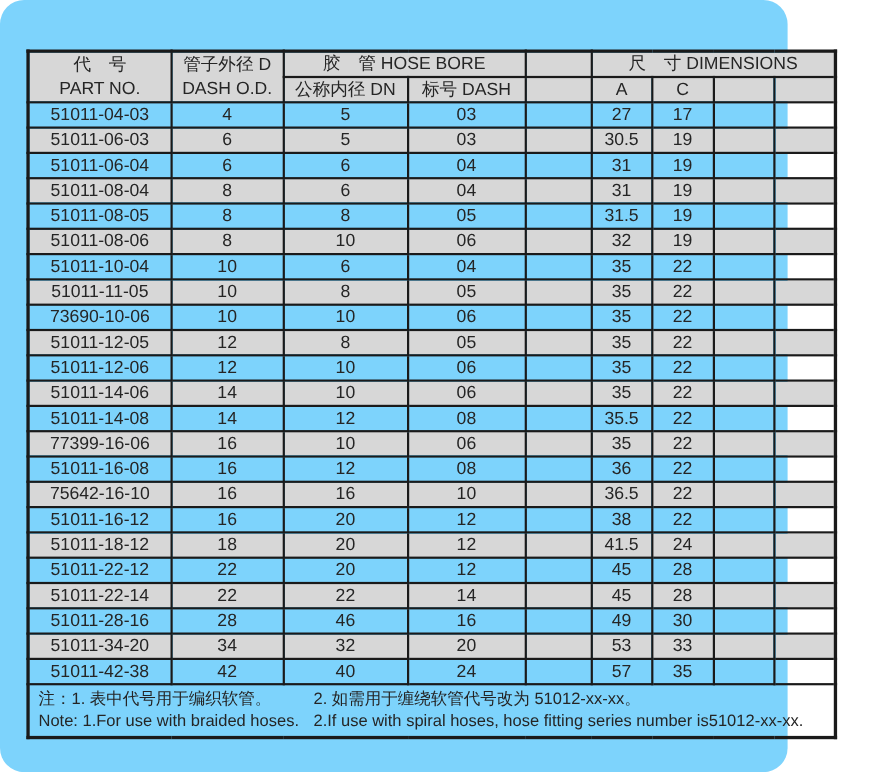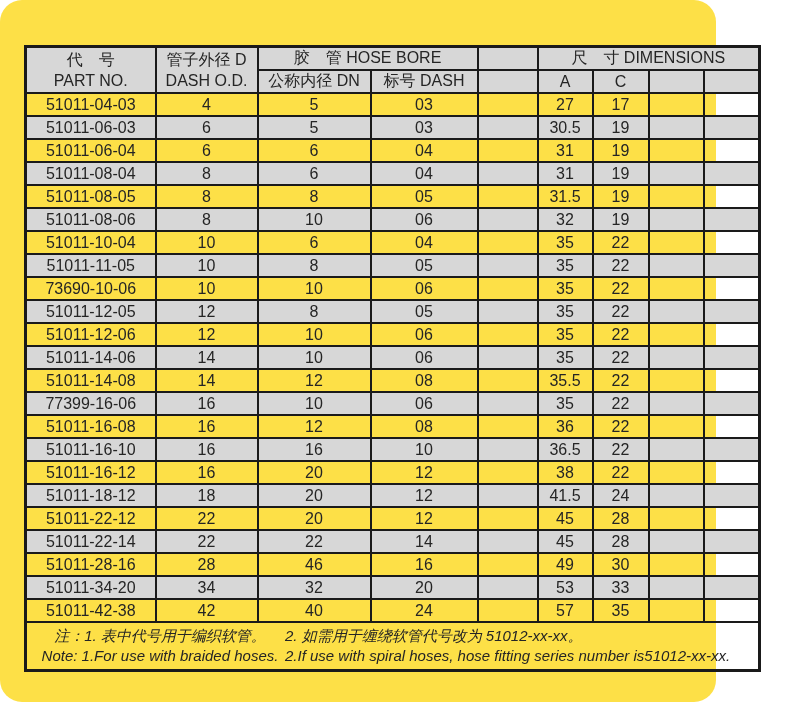--- a/index.html
+++ b/index.html
@@ -4,21 +4,21 @@
 <style>
   html, body {
     margin: 0; padding: 0;
     width: 800px; height: 702px;
     background: #ffffff;
     overflow: hidden;
   }
   .page {
     position: relative;
     width: 716px; height: 702px;
-    background: #fde047;
+    background: #7dd3fc;
     font-family: "Liberation Sans", "DejaVu Sans", sans-serif;
     color: #252525;
     border-radius: 22px;
   }
   table.spec-table {
     position: absolute;
     left: 24px; top: 45px;
     width: 734px;
     border-collapse: collapse;
     table-layout: fixed;
@@ -40,25 +40,24 @@
     background: #d7d7d7;
   }
   .spec-table thead th.two-line {
     height: 46px;
     line-height: 21px;
   }
   .spec-table tbody tr.shaded td {
     background: #d7d7d7;
   }
   .spec-table tfoot td.notes {
-    text-align: center;
+    text-align: left;
     height: 46px;
     padding: 3px 4px 3px 8px;
     white-space: normal;
-    font-style: italic;
   }
   .note-line {
     display: flex;
     align-items: baseline;
     line-height: 20px;
     font-size: 15px;
   }
   .note-left {
     flex: 0 0 250px;
   }
@@ -263,21 +262,21 @@
           <td>16</td>
           <td>12</td>
           <td>08</td>
           <td></td>
           <td>36</td>
           <td>22</td>
           <td></td>
           <td></td>
         </tr>
         <tr class="shaded">
-          <td>51011-16-10</td>
+          <td>75642-16-10</td>
           <td>16</td>
           <td>16</td>
           <td>10</td>
           <td></td>
           <td>36.5</td>
           <td>22</td>
           <td></td>
           <td></td>
         </tr>
         <tr>

